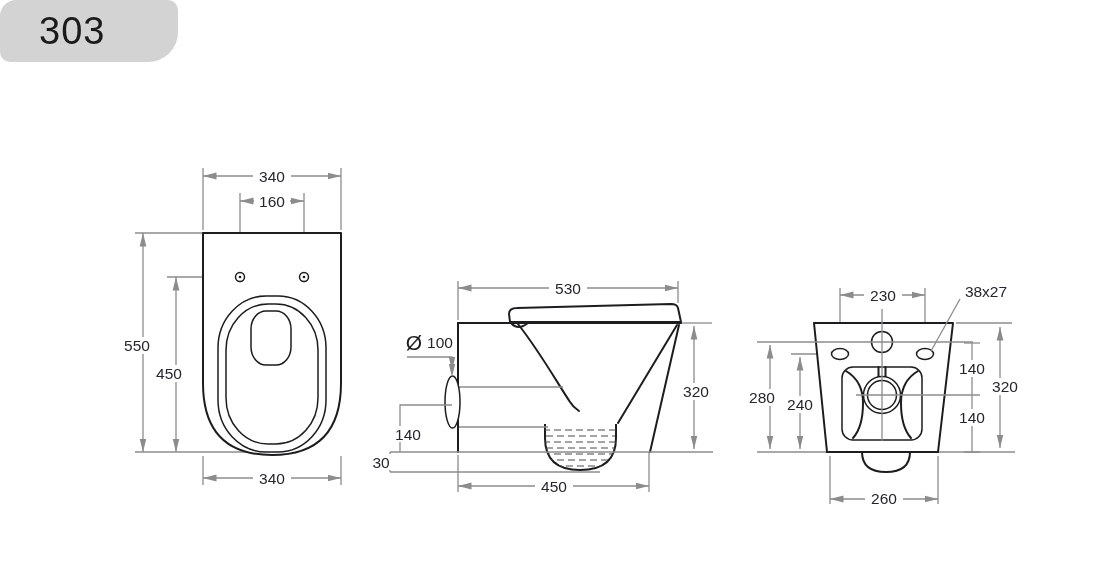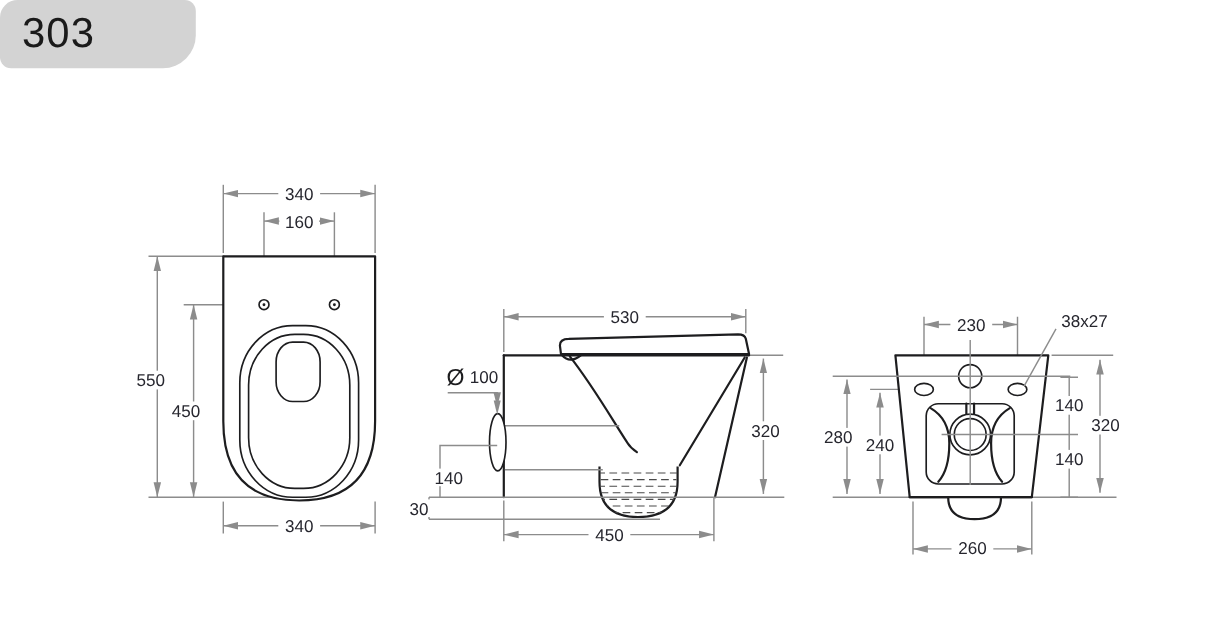--- a/index.html
+++ b/index.html
@@ -1,20 +1,20 @@
 <!DOCTYPE html>
 <html><head>
 <meta charset="utf-8">
 <style>
   html,body{margin:0;padding:0;background:#ffffff;}
   #stage{position:relative;width:1114px;height:561px;background:#fff;overflow:hidden;
          font-family:"Liberation Sans",sans-serif;}
   #model-badge{position:absolute;left:0;top:0;width:178px;height:62px;background:#d3d3d3;
                border-radius:16px 10px 30px 10px;display:flex;align-items:center;}
-  #model-badge span{font-size:38px;color:#1a1a1a;padding-left:20px;letter-spacing:1px;}
+  #model-badge span{font-size:38px;color:#1a1a1a;padding-left:39px;letter-spacing:1px;}
   svg{position:absolute;left:0;top:0;}
   .ext{stroke:#8c8c8c;stroke-width:1.3;fill:none;}
   .dim{stroke:#8c8c8c;stroke-width:1.3;fill:none;}
   .blk{stroke:#1d1d1f;stroke-width:2;fill:none;stroke-linecap:round;stroke-linejoin:round;}
   .blkf{stroke:#1d1d1f;stroke-width:2;fill:#fff;stroke-linejoin:round;}
   .thin{stroke:#1d1d1f;stroke-width:1.5;fill:#fff;}
   .hatch{stroke:#4a4a4a;stroke-width:1;stroke-dasharray:7 4;fill:none;}
   .dimtext{font:15.5px "Liberation Sans",sans-serif;fill:#26262e;text-anchor:middle;}
   .bigsym{font:21px "Liberation Sans",sans-serif;fill:#1d1d1f;text-anchor:middle;}
   .knock{fill:#fff;}

